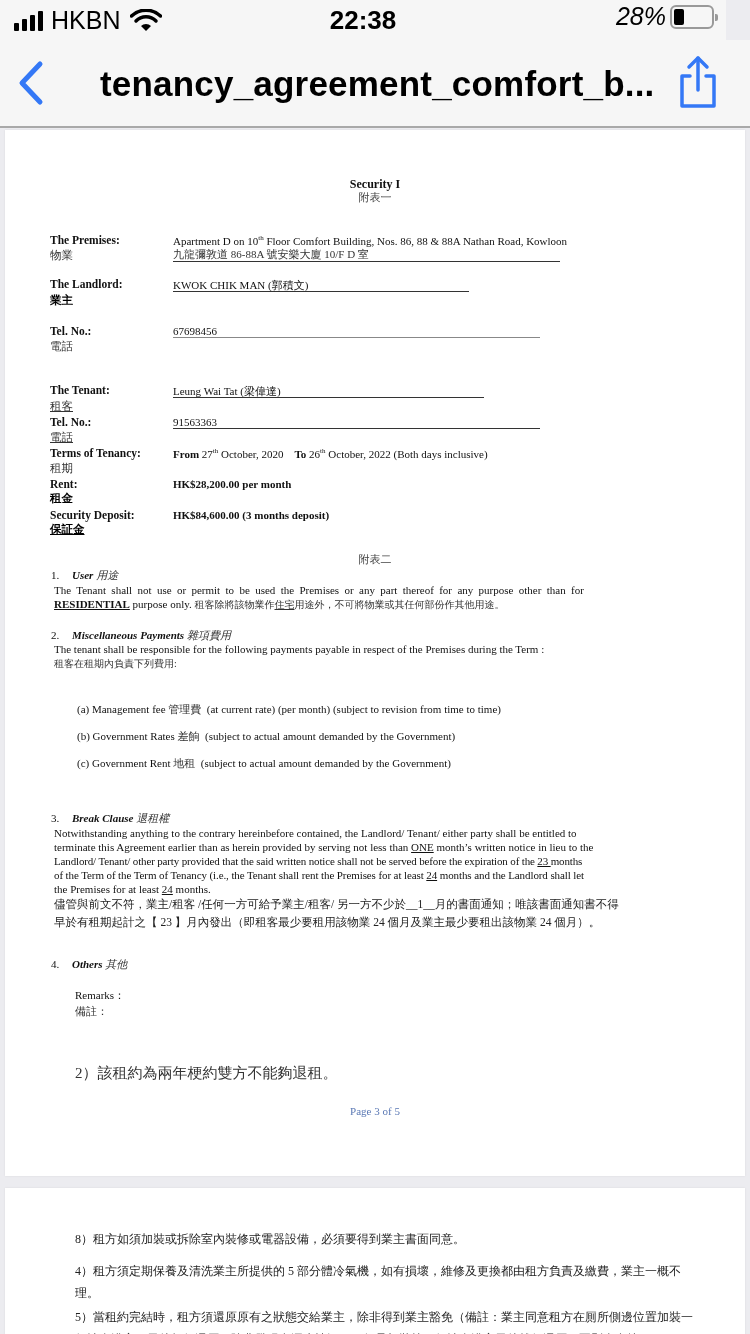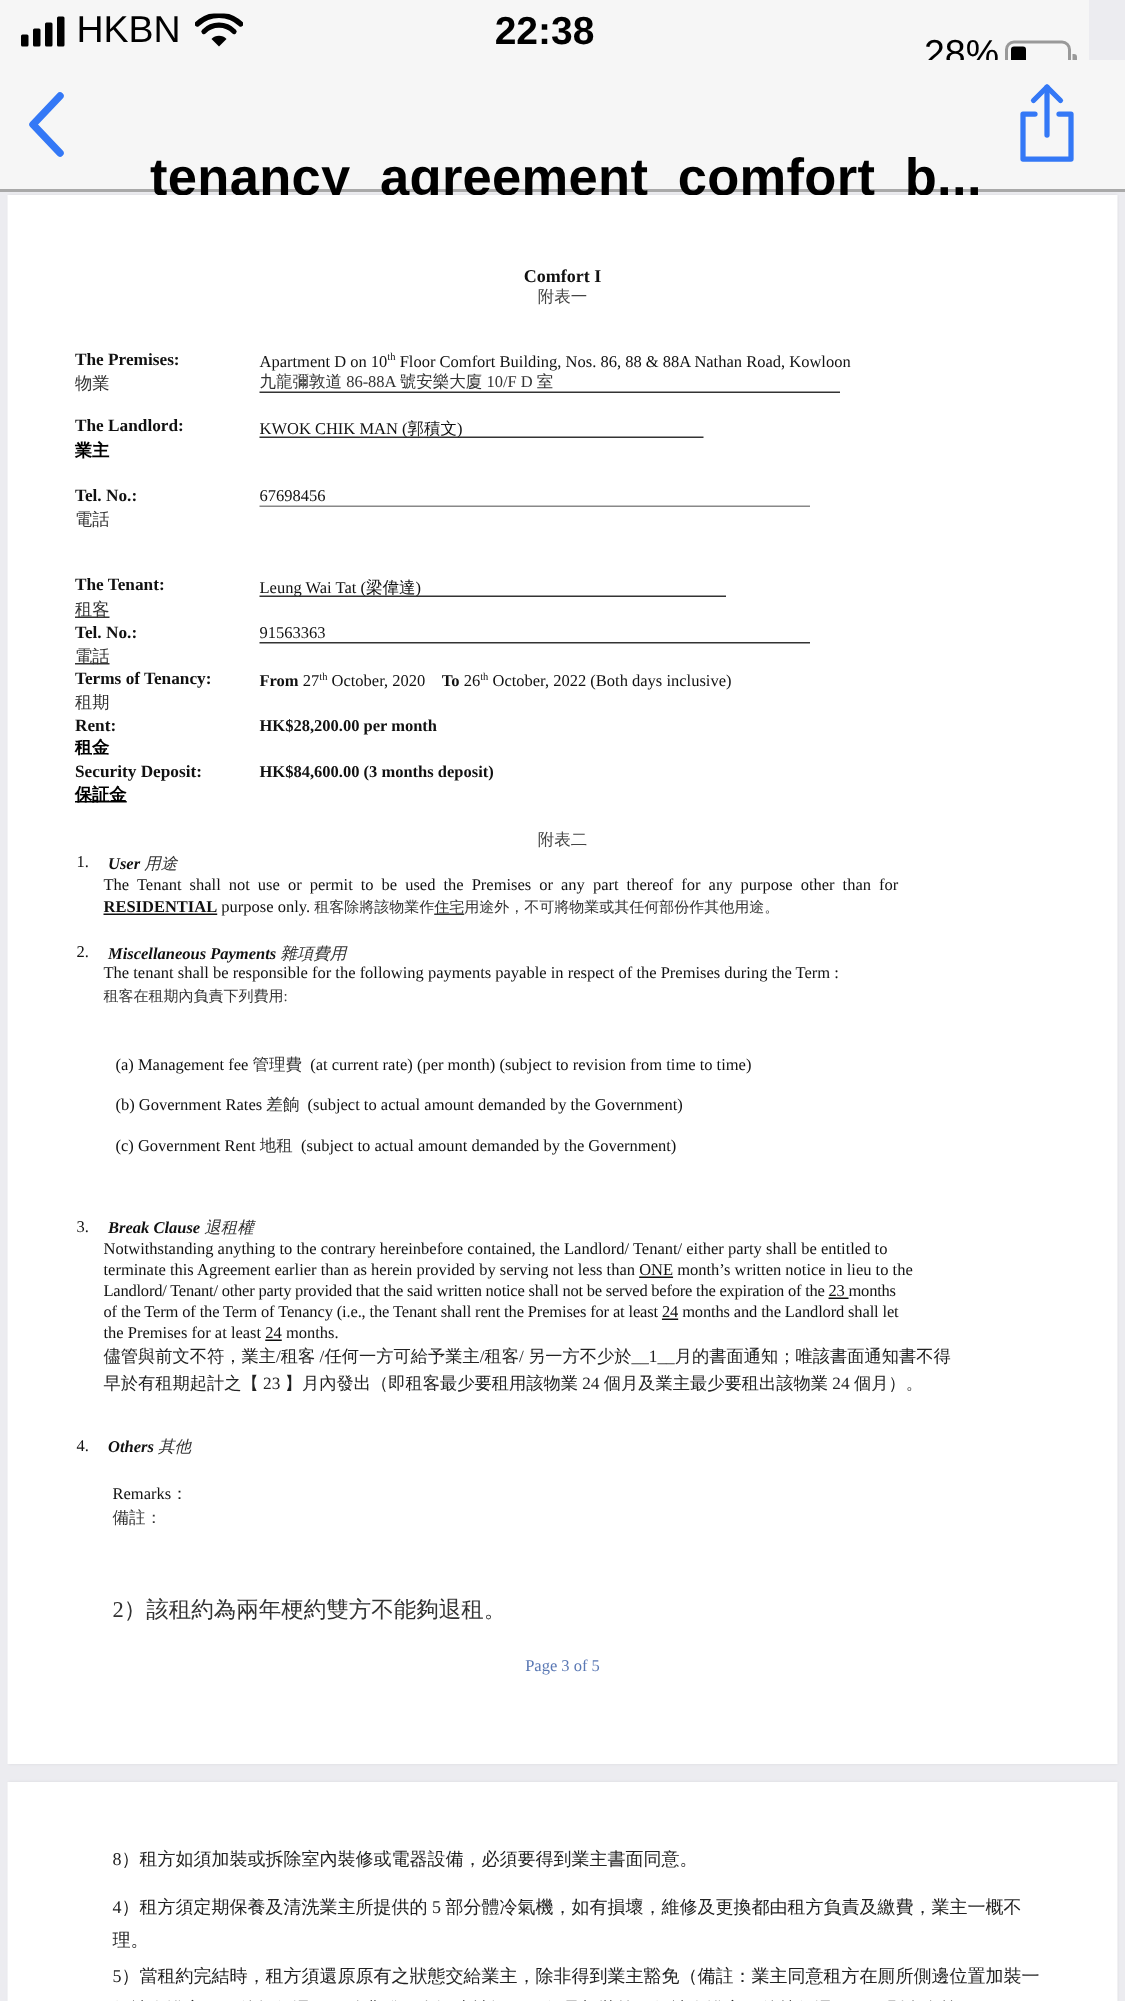--- a/index.html
+++ b/index.html
@@ -7,30 +7,30 @@
   body { position: relative; font-family: "Liberation Sans", sans-serif; }
 
   
   .statusbar { position: absolute; left: 0; top: 0; width: 726px; height: 40px; background: #f6f6f6; }
   .sb-left { position: absolute; left: 14px; top: 6px; display: flex; align-items: center; }
   .signal { display: flex; align-items: flex-end; gap: 3px; height: 20px; margin-right: 8px; }
   .signal span { width: 5px; background: #000; border-radius: 1px; }
   .carrier { font-size: 25px; color: #000; margin-right: 10px; }
   .wifi { width: 32px; height: 24px; }
   .sb-time { position: absolute; left: 0; right: 0; top: 5px; text-align: center; font-size: 26px; color: #000; font-weight: bold; }
-  .sb-right { position: absolute; right: 12px; top: 22px; display: flex; align-items: flex-end; }
+  .sb-right { position: absolute; right: 12px; top: 2px; display: flex; align-items: center; font-style: italic; }
   .batt-pct { font-size: 25px; color: #000; margin-right: 4px; }
   .battery { width: 44px; height: 24px; border: 2px solid #999; border-radius: 6px; position: relative; padding: 2px; }
   .battery .lvl { height: 100%; background: #000; border-radius: 2px; }
   .battery::after { content: ""; position: absolute; right: -6px; top: 7px; width: 3px; height: 7px; background: #999; border-radius: 0 2px 2px 0; }
 
   
   .navbar { position: absolute; left: 0; top: 40px; width: 750px; height: 88px; background: #f6f6f6; border-bottom: 2px solid #a9a9a9; }
   .back-btn { position: absolute; left: 14px; top: 18px; width: 34px; height: 50px; }
-  .nav-title { position: absolute; left: 100px; top: 24px; font-size: 35px; font-weight: bold; color: #000; letter-spacing: 0.2px; white-space: nowrap; margin-top: 35px; }
+  .nav-title { position: absolute; left: 100px; top: 24px; font-size: 35px; font-weight: bold; color: #000; letter-spacing: 0.2px; white-space: nowrap; }
   .share-btn { position: absolute; right: 30px; top: 14px; width: 44px; height: 56px; }
 
   
   .page { position: absolute; left: 5px; width: 740px; background: #fff; box-shadow: 0 0 2px rgba(0,0,0,0.08); font-family: "Liberation Serif", serif; color: #111; }
   .page1 { top: 130px; height: 1046px; }
   .page2 { top: 1188px; height: 160px; }
 
   .center { position: absolute; left: 0; right: 0; text-align: center; }
   .sched-title { font-size: 12px; font-weight: bold; }
   .sched-sub { font-size: 11px; color: #444; }
@@ -39,21 +39,21 @@
   .lbl-zh { position: absolute; left: 45px; font-size: 11.5px; color: #333; }
   .lbl-zh.bold { font-weight: bold; color: #000; }
   .lbl-zh.ul { text-decoration: underline; }
   .val { position: absolute; left: 168px; font-size: 11px; }
   .val.bold { font-weight: bold; }
   .uline { position: absolute; height: 1px; background: #333; }
 
   .sec-num { position: absolute; left: 46px; font-size: 11px; }
   .sec-title { position: absolute; left: 67px; font-size: 11px; font-style: italic; }
   .sec-title b { font-weight: bold; }
-  .line { position: absolute; left: 64px; font-size: 11px; white-space: nowrap; }
+  .line { position: absolute; left: 49px; font-size: 11px; white-space: nowrap; }
   .zh { color: #333; }
   u { text-decoration: underline; }
 
   .page-footer { position: absolute; left: 0; right: 0; text-align: center; font-size: 11px; color: #5a78b4; }
   .p2line { position: absolute; left: 70px; width: 620px; font-size: 12px; color: #222; line-height: 22px; }
 </style>
 </head>
 <body>
 
 <div class="statusbar">
@@ -88,21 +88,21 @@
   <svg class="share-btn" viewBox="0 0 44 56">
     <g stroke="#3478f6" stroke-width="3.5" fill="none" stroke-linecap="round" stroke-linejoin="round">
       <path d="M14 22 H6 V52 H38 V22 H30"></path>
       <path d="M22 4 V36"></path>
       <path d="M13 13 L22 4 L31 13"></path>
     </g>
   </svg>
 </div>
 
 <div class="page page1">
-  <div class="center sched-title" style="top:47px">Comfort I</div>
+  <div class="center sched-title" style="top:47px">Security I</div>
   <div class="center sched-sub" style="top:60px">附表一</div>
 
   <div class="lbl" style="top:104px">The Premises:</div>
   <div class="lbl-zh" style="top:118px">物業</div>
   <div class="val" style="top:104px; white-space:nowrap">
     <span>Apartment D on 10</span><sup style="font-size:7px">th</sup><span> Floor Comfort Building, Nos. 86, 88 &amp; 88A Nathan Road, Kowloon</span>
   </div>
   <div class="val zh" style="top:117px">九龍彌敦道 86-88A 號安樂大廈 10/F D  室</div>
   <div class="uline" style="left:168px; width:387px; top:131px"></div>
 

